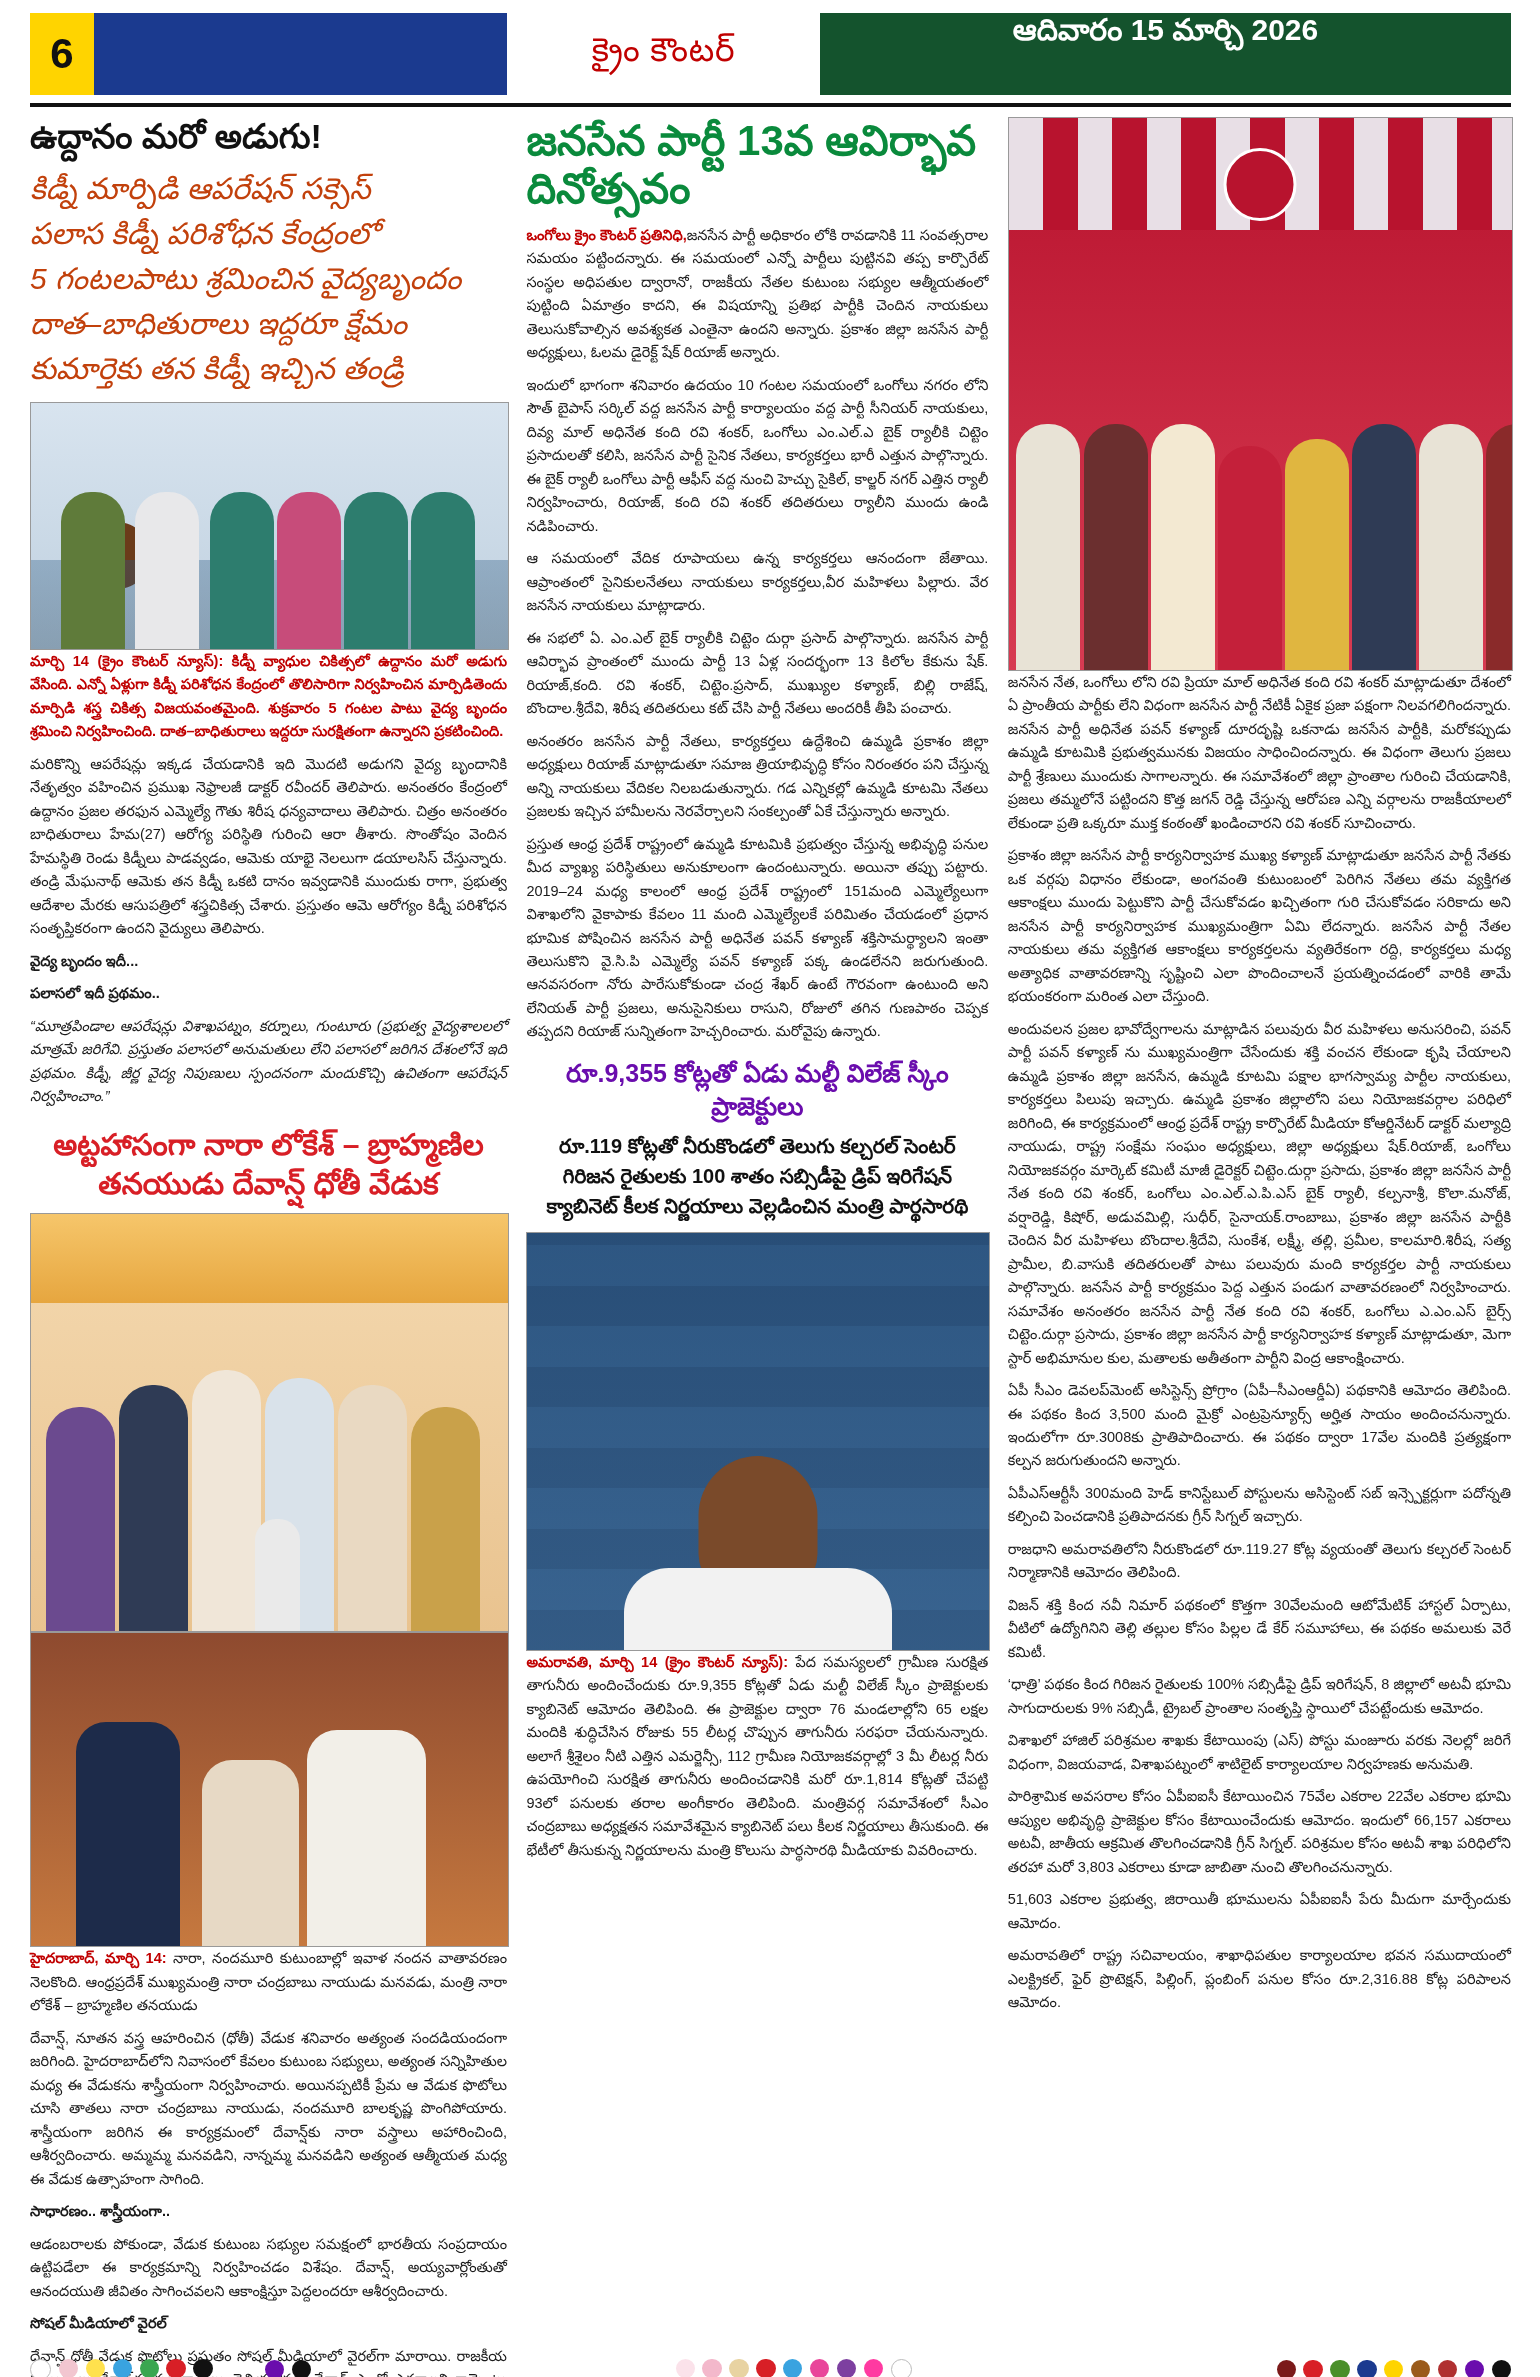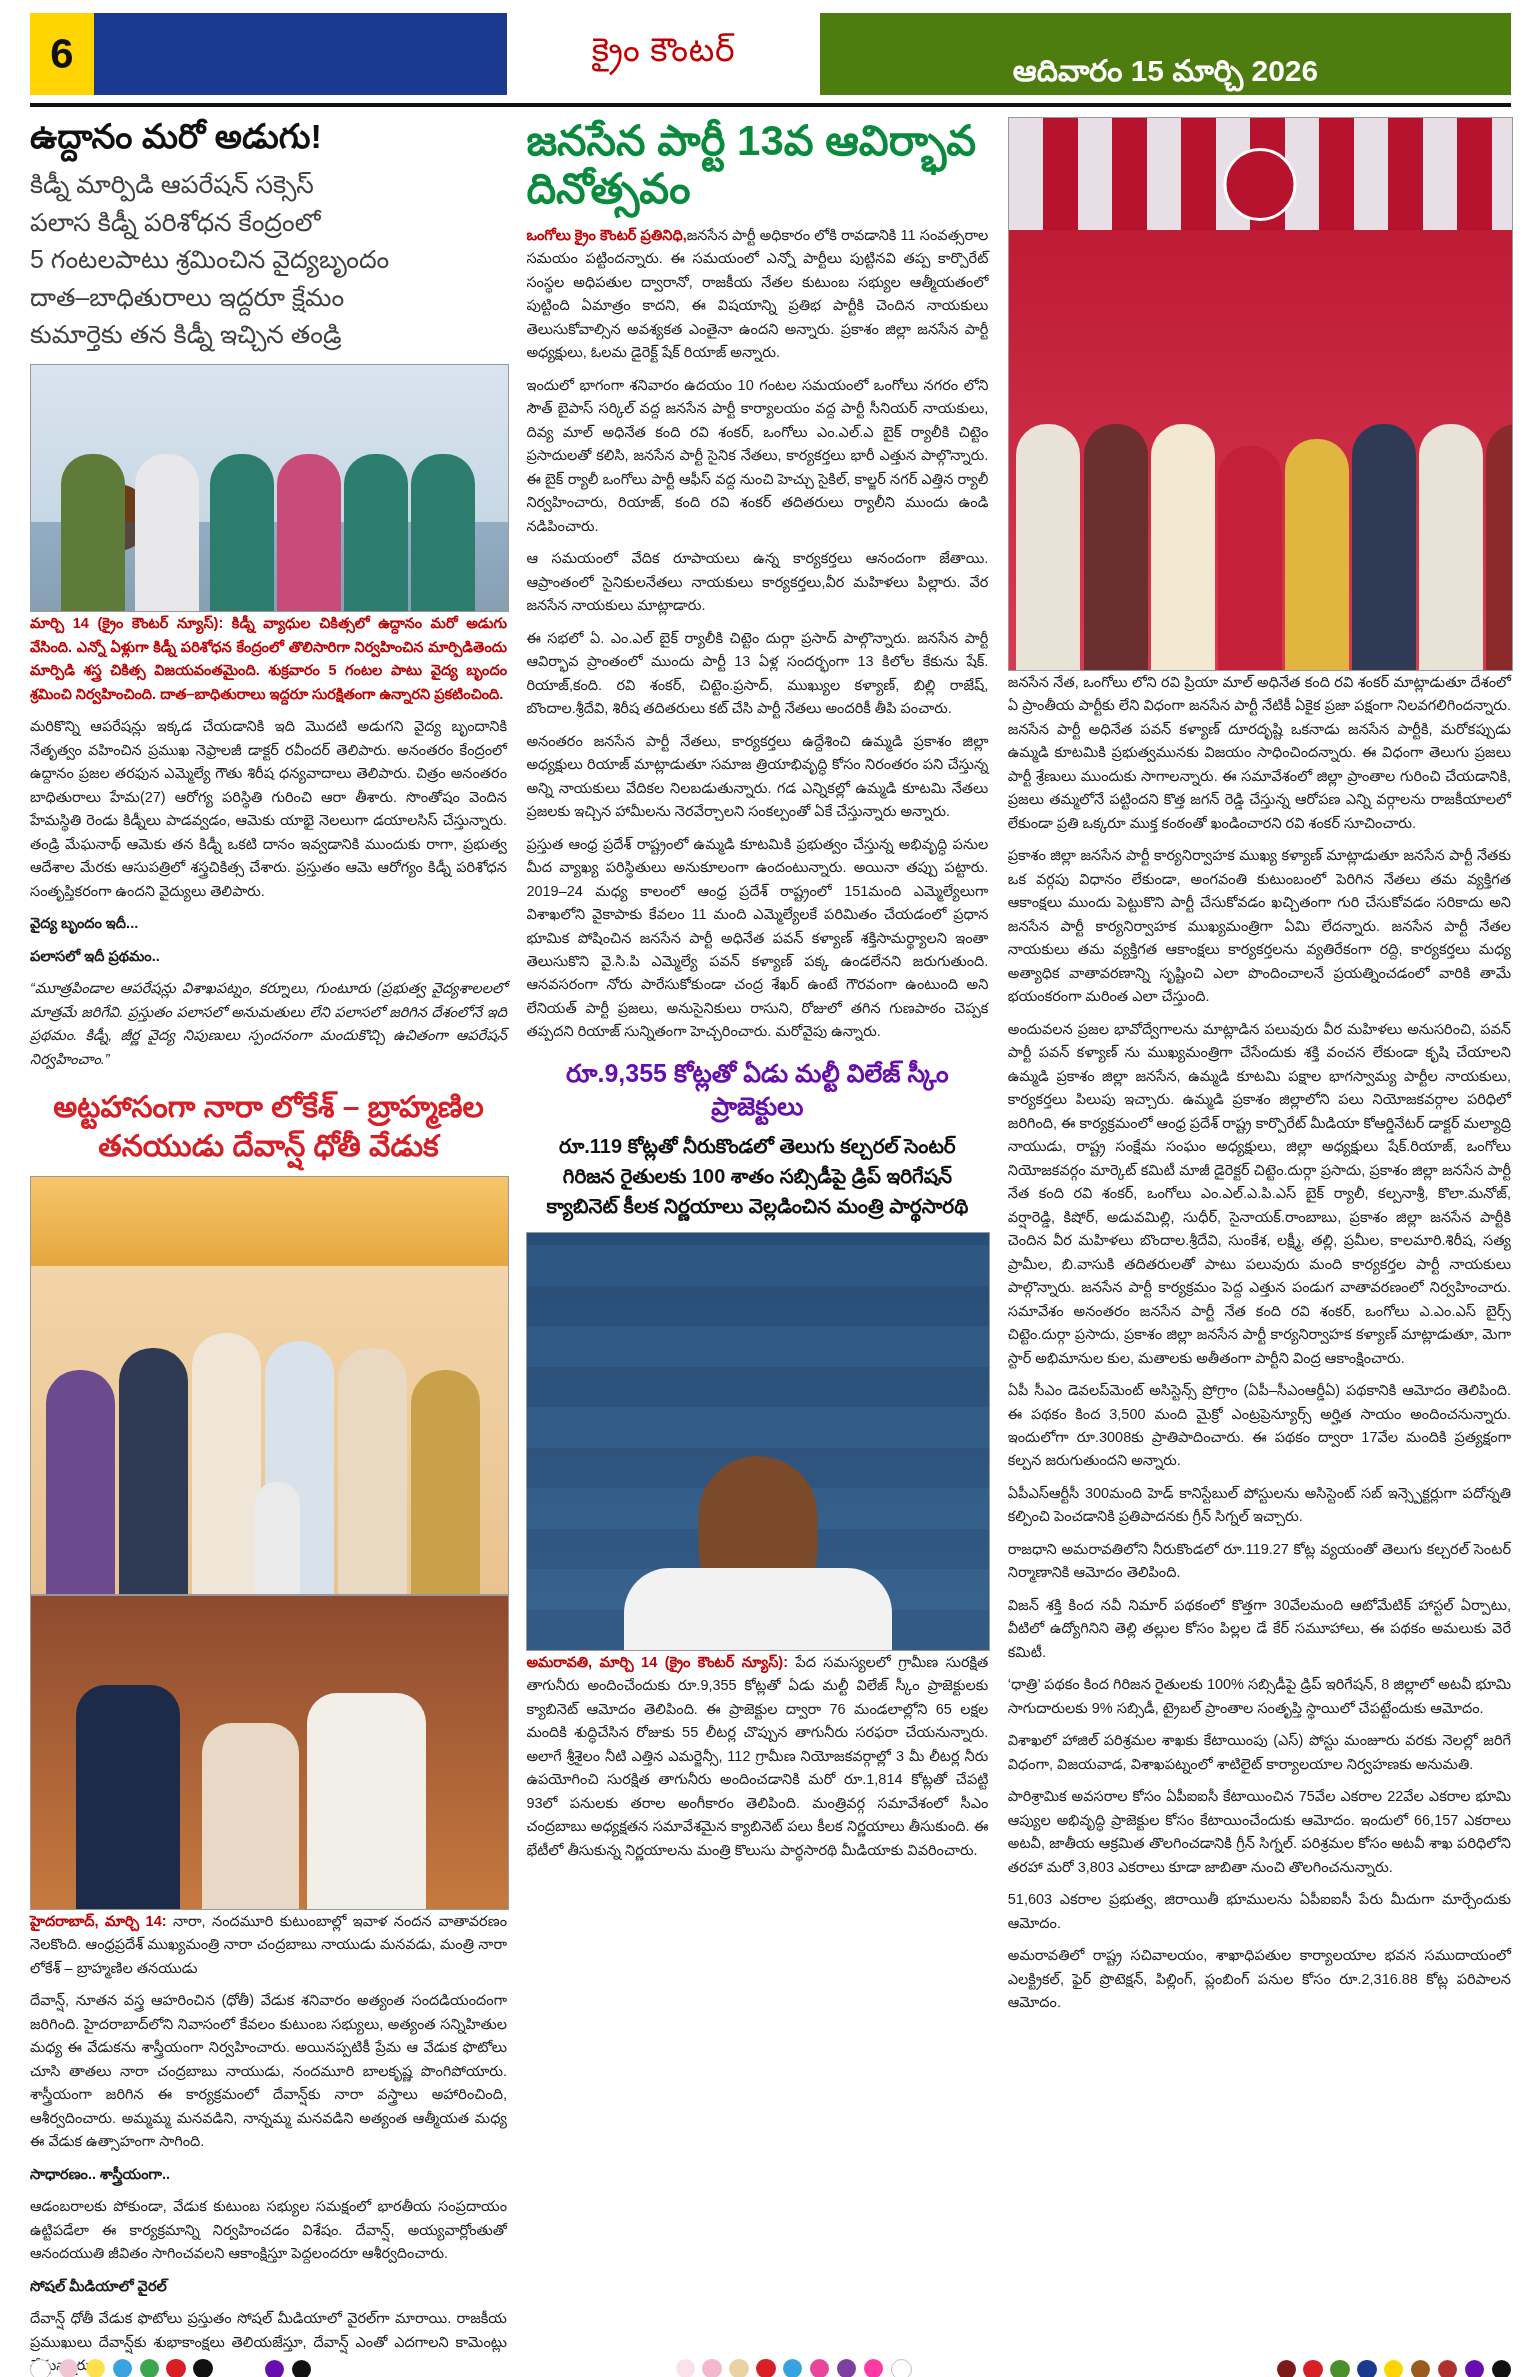--- a/index.html
+++ b/index.html
@@ -5,35 +5,35 @@
   html,body{margin:0;padding:0;background:#ffffff;}
   body{width:1541px;height:2377px;font-family:"Liberation Sans", sans-serif;color:#111;}
   .page{position:relative;width:1541px;height:2377px;box-sizing:border-box;padding:0 30px;}
 
   
   .masthead{position:relative;height:82px;display:flex;align-items:stretch;margin-top:13.4px;}
   .mh-left{background:#1b3a8f;flex:0 0 477px;display:flex;align-items:center;}
   .pageno{background:#ffd400;color:#111;font-size:42px;font-weight:bold;width:64px;height:100%;display:flex;align-items:center;justify-content:center;}
   .mh-mid{flex:0 0 313px;background:#ffffff;display:flex;align-items:center;justify-content:center;}
   .mh-mid span{color:#c00000;font-size:33px;font-weight:normal;letter-spacing:0.7px;}
-  .mh-right{flex:1;background:#4d7c0f;display:flex;align-items:flex-end;justify-content:center;}
+  .mh-right{flex:1;background:#14532d;display:flex;align-items:flex-start;justify-content:center;}
   .mh-right span{color:#ffffff;font-size:30px;font-weight:bold;}
 
   .rule{height:3.7px;background:#111;margin:7.5px 0 10.4px;}
 
   
   .cols{display:flex;gap:19.4px;}
   .col{width:calc((100% - 39px)/3);}
   .col1{width:477px;flex:0 0 477px;}
   .col2{width:462px;flex:0 0 462px;}
   .col3{flex:1;}
 
   h1.head-main{font-size:34px;color:#111;margin:0 0 10.4px;line-height:1.15;font-weight:bold;}
   h1.head-green{color:#0a8a3c;font-size:42px;margin:0 0 10.4px;line-height:1.15;font-weight:bold;}
-  h2.sub{font-size:25px;line-height:1.5;margin:0 0 10.4px;color:#404040;font-weight:normal;}
+  h2.sub{font-size:30px;line-height:1.5;margin:0 0 10.4px;color:#c2410c;font-weight:normal;font-style:italic;}
   h2.kicker{color:#d81f26;font-size:30px;line-height:1.3;text-align:center;margin:16.4px 0 10.4px;font-weight:bold;}
   h2.purple{color:#6a0dad;font-size:25px;line-height:1.3;text-align:center;margin:13.4px 0 9px;font-weight:bold;}
   .deck{font-size:20px;line-height:1.5;text-align:center;margin:0 0 10.4px;font-weight:bold;color:#111;}
 
   p.body{font-size:14.5px;line-height:1.62;text-align:justify;margin:0 0 9px;color:#1a1a1a;}
   .byline{color:#c00000;font-weight:bold;}
   .italic{font-style:italic;}
 
   
   .photo{width:100%;border:0.7px solid #999;display:block;background:#ccd;}

